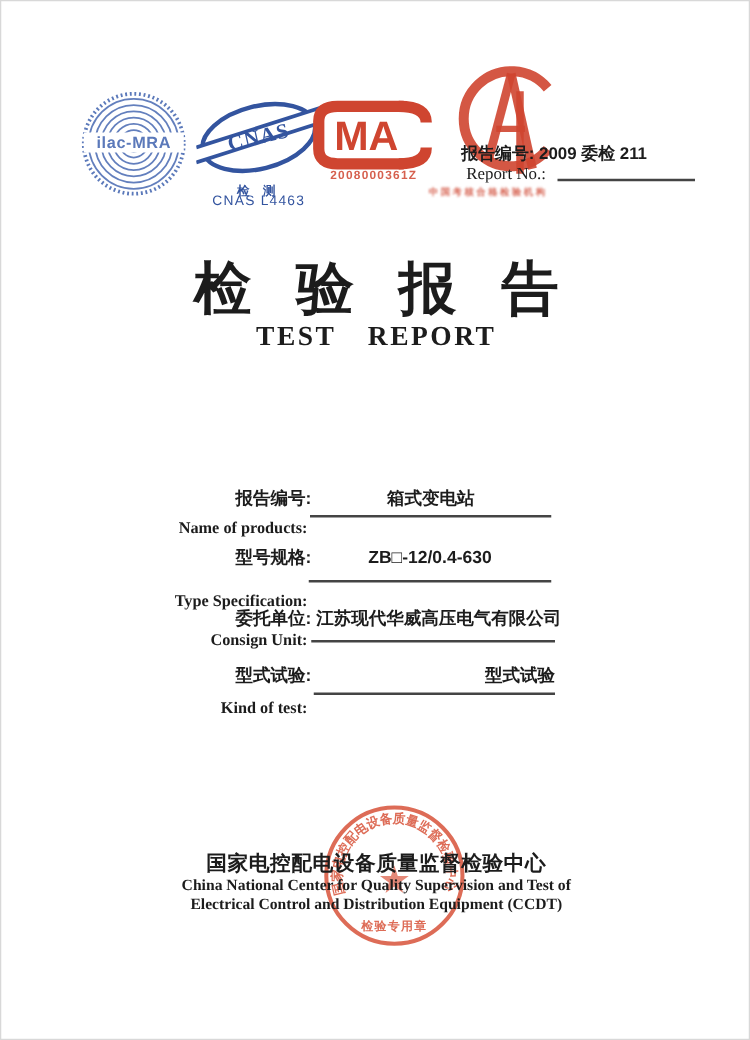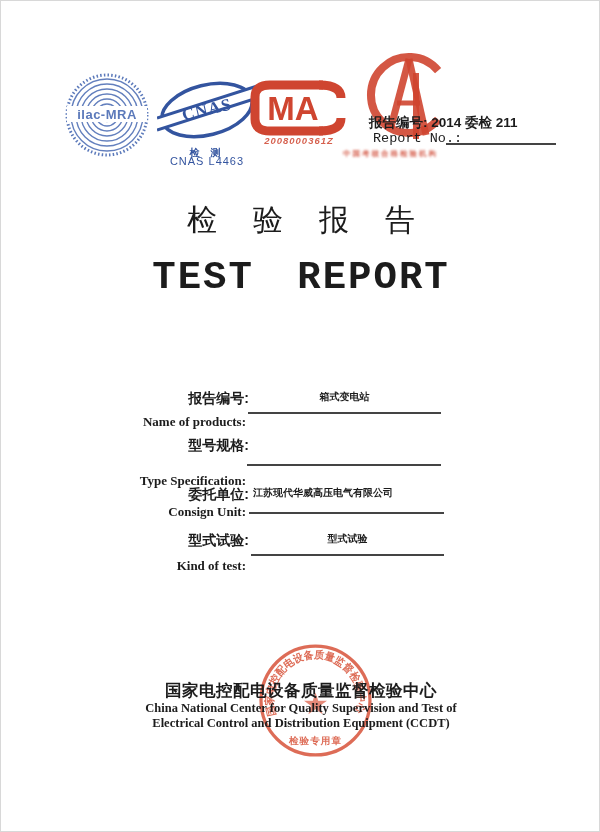--- a/index.html
+++ b/index.html
@@ -5,44 +5,44 @@
   :root{
     --blue:#33549f; --ilac-blue:#5b79ba; --red:#cf4530; --seal-red:#d8533a; --ink:#1c1c1c;
   }
   html,body{margin:0;padding:0;background:#ffffff;}
   .page{
     position:relative; width:600px; height:832px; background:#fff;
     box-sizing:border-box; border:1px solid #d8d8d8; overflow:hidden;
     font-family:"Liberation Sans", sans-serif; color:var(--ink);
   }
   .abs{position:absolute;}
-  .serif{font-family:Liberation Mono, monospace;}
+  .serif{font-family:Liberation Serif, serif;}
   .center{text-align:center;}
   .right{text-align:right;}
 
   
   .logo-caption-small{font-size:10px; letter-spacing:4px; color:var(--blue); font-weight:bold;}
   .logo-caption{font-size:11px; color:var(--blue); font-weight:normal; letter-spacing:1px;}
   .cma-number{font-size:9.5px; color:var(--red); font-weight:bold; letter-spacing:1px; opacity:.85;}
   .cal-caption{font-size:7.5px; color:var(--red); font-weight:bold; letter-spacing:2px;
                filter:blur(1px); opacity:.8; white-space:nowrap;}
 
   
   .repno-zh{font-size:13.5px; font-weight:bold; white-space:nowrap;}
   .repno-val{font-weight:bold;}
   .repno-en{font-size:13.5px; white-space:nowrap;}
   .u-line{background:#2a2a2a; height:2px; opacity:.88;}
 
   
-  .title-zh{font-size:30px; font-weight:normal; letter-spacing:36px; white-space:nowrap;}
-  .title-en{font-size:39px; font-weight:bold; letter-spacing:2px; word-spacing:18px; white-space:nowrap;}
+  .title-zh{font-size:46px; font-weight:bold; letter-spacing:36px; white-space:nowrap;}
+  .title-en{font-size:22px; font-weight:bold; letter-spacing:2px; word-spacing:18px; white-space:nowrap;}
 
   
   .f-label-zh{font-size:14px; font-weight:bold; white-space:nowrap;}
-  .f-value{font-size:10px; font-weight:bold; white-space:nowrap;}
+  .f-value{font-size:14px; font-weight:bold; white-space:nowrap;}
   .f-label-en{font-size:13px; font-family:"Liberation Serif", serif; font-weight:bold; white-space:nowrap;}
 
   
   .org-zh{font-size:16.5px; font-weight:bold; letter-spacing:.5px;}
   .org-en{font-size:12.5px; font-family:"Liberation Serif", serif; font-weight:bold;}
 
   
   .ilac-stroke{stroke:var(--ilac-blue); fill:none;}
   .ilac-text{fill:var(--ilac-blue); font-family:"Liberation Sans",sans-serif; font-weight:bold; font-size:13px; letter-spacing:.5px;}
   .cnas-stroke{stroke:var(--blue); fill:none;}
@@ -82,61 +82,62 @@
   </svg>
   <div class="abs center logo-caption-small" style="left:156px; top:145px; width:100px;">检 测</div>
   <div class="abs center logo-caption" style="left:156px; top:154px; width:100px;">CNAS L4463</div>
 
   <svg class="abs" style="left:248px; top:78px;" width="100" height="58" viewBox="0 0 100 58">
     <path d="M 74 6 H 21 Q 6 6 6 18 V 40 Q 6 52 21 52 H 74" class="cma-stroke" stroke-width="9"></path>
     <path d="M 70 6 Q 92 6 92 19" class="cma-stroke" stroke-width="9"></path>
     <path d="M 70 52 Q 92 52 92 39" class="cma-stroke" stroke-width="9"></path>
     <text x="44" y="41" text-anchor="middle" class="cma-text">MA</text>
   </svg>
-  <div class="abs center cma-number" style="left:246px; top:134px; width:104px;font-style:italic;">2008000361Z</div>
+  <div class="abs center cma-number" style="left:246px; top:134px; width:104px;">2008000361Z</div>
 
   <svg class="abs" style="left:358px; top:46px;" width="112" height="100" viewBox="0 0 112 100">
     <path d="M 79.1 23.6 A 38 38 0 1 0 79.1 72.4" class="cal-stroke" stroke-width="8"></path>
     <path d="M 50 12 L 32 80" class="cal-stroke" stroke-width="7"></path>
     <path d="M 50 12 L 67 88" class="cal-stroke" stroke-width="7"></path>
     <path d="M 57 26 L 57 92" class="cal-stroke" stroke-width="6"></path>
     <path d="M 38 56 L 61 56" class="cal-stroke" stroke-width="5"></path>
   </svg>
   <div class="abs cal-caption" style="left:342px; top:148px;">中国考核合格检验机构</div>
 
   <div class="abs repno-zh" style="left:368px; top:113px;">
     <span>报告编号:</span>
-    <span class="repno-val">2014 委检 211</span>
+    <span class="repno-val">2009 委检 211</span>
   </div>
   <div class="abs repno-en serif" style="left:372px; top:130px;">Report No.:</div>
   <div class="abs u-line" style="left:445px; top:142px; width:110px;"></div>
 
   <div class="abs center" style="left:0; top:199px; width:600px;">
     <span class="title-zh" style="margin-right:-36px;">检验报告</span>
   </div>
   <div class="abs center serif" style="left:0; top:255px; width:600px;">
     <span class="title-en">TEST REPORT</span>
   </div>
 
   <div class="abs f-label-zh right" style="right:350px; top:389px;">报告编号:</div>
   <div class="abs f-value center" style="left:247px; top:389px; width:193px;">箱式变电站</div>
   <div class="abs u-line" style="left:247px; top:411px; width:193px;"></div>
   <div class="abs f-label-en right" style="right:353px; top:413px;">Name of products:</div>
 
   <div class="abs f-label-zh right" style="right:350px; top:436px;">型号规格:</div>
+  <div class="abs f-value center" style="left:246px; top:436px; width:194px;">ZB□-12/0.4-630</div>
   <div class="abs u-line" style="left:246px; top:463px; width:194px;"></div>
   <div class="abs f-label-en right" style="right:353px; top:456px;margin-top:16px;">Type Specification:</div>
 
   <div class="abs f-label-zh right" style="right:350px; top:485px;">委托单位:</div>
   <div class="abs f-value" style="left:252px; top:485px;">江苏现代华威高压电气有限公司</div>
   <div class="abs u-line" style="left:248px; top:511px; width:195px;"></div>
   <div class="abs f-label-en right" style="right:353px; top:503px;">Consign Unit:</div>
 
   <div class="abs f-label-zh right" style="right:350px; top:531px;">型式试验:</div>
-  <div class="abs f-value center" style="left:250px; top:531px; width:193px;">型式试验</div>
+  <div class="abs f-value center" style="left:250px; top:531px; width:193px;text-align:right;">型式试验</div>
   <div class="abs u-line" style="left:250px; top:553px; width:193px;"></div>
   <div class="abs f-label-en right" style="right:353px; top:557px;">Kind of test:</div>
 
   <svg class="abs" style="left:256px; top:641px;" width="117" height="117" viewBox="0 0 116 116" opacity="0.85">
     <defs>
       <path id="sealArc" d="M 18.5 72.4 A 42 42 0 1 1 97.5 72.4" fill="none"></path>
     </defs>
     <circle cx="58" cy="58" r="54" class="seal-stroke" stroke-width="3.2"></circle>
     <text class="seal-text" font-size="10.5">
       <textPath href="#sealArc" textLength="158" lengthAdjust="spacingAndGlyphs">国家电控配电设备质量监督检验中心</textPath>

